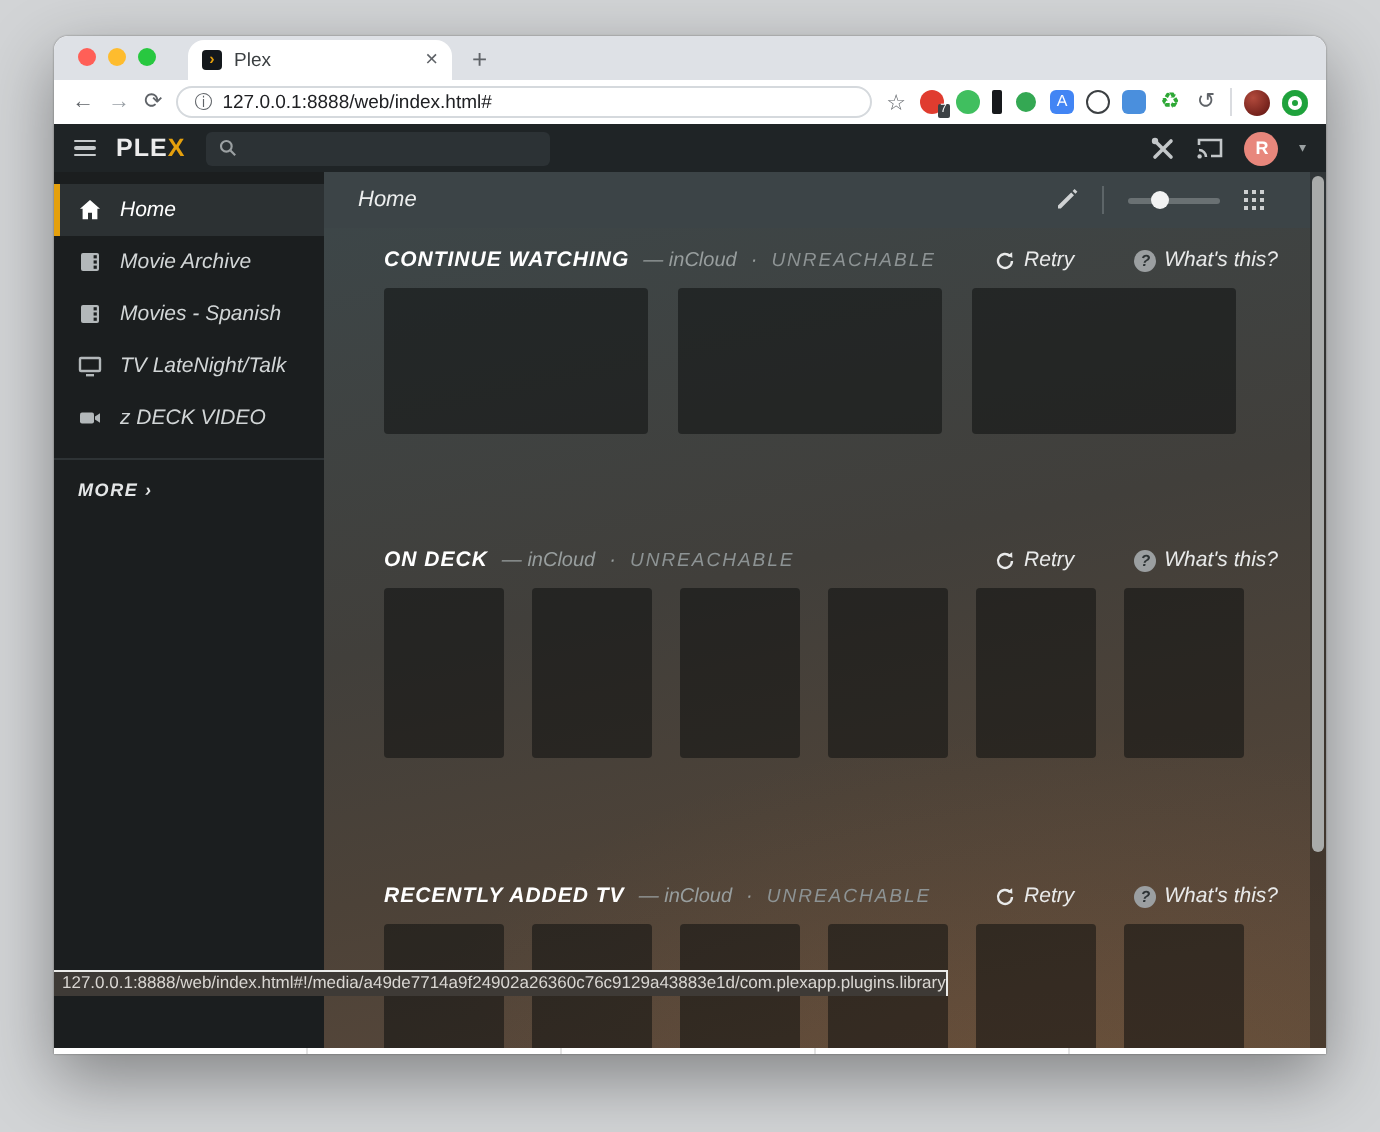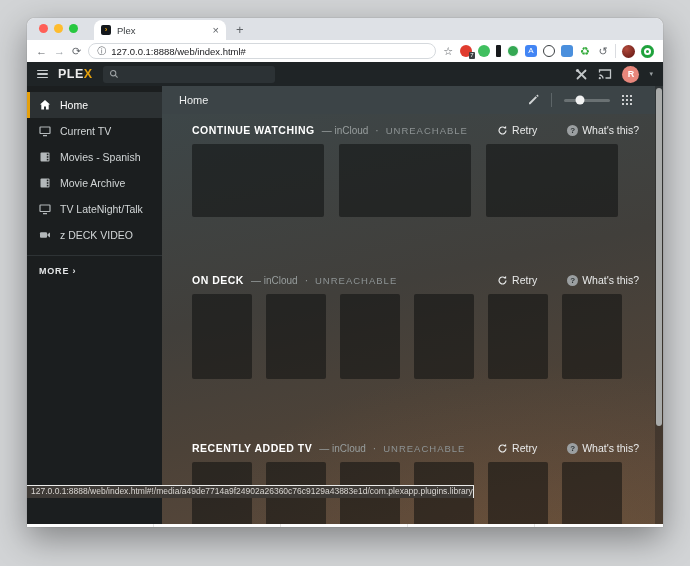--- a/index.html
+++ b/index.html
@@ -48,21 +48,21 @@
   .plex-logo { font-size:12.5px; font-weight:bold; letter-spacing:.5px; color:#ececec; }
   .plex-logo b { color:#e5a00d; }
   .plex-search { width:172px; height:17px; background:#2c3235; border-radius:3px; display:flex;
                  align-items:center; padding:0 6px; }
   .hspace { flex:1; }
   .hicon { color:#c3c7c9; display:flex; align-items:center; }
   .avatar { width:17px; height:17px; border-radius:50%; background:#e8877c; color:#fff; font-size:9px;
             font-weight:bold; display:flex; align-items:center; justify-content:center; }
   .caret { font-size:7px; color:#9aa0a2; }
 
-  .plex-body { display:flex; height:438px; }
+  .plex-body { display:flex; height:438px;font-style:italic; }
   .sidebar { width:135px; background:#1b1e1f; padding-top:6px; flex:none; }
   .side-item { height:26px; display:flex; align-items:center; gap:9px; padding:0 8px 0 12px;
                color:#d2d6d7; font-size:10.5px; }
   .side-item svg { flex:none; }
   .side-item.selected { background:#2c3133; border-left:3px solid #e5a00d; padding-left:9px; color:#fff; }
   .side-item.hovered { background:#45494b; color:#fff; }
   .overflow-dots { margin-left:auto; color:#d4d7d8; font-size:11px; font-weight:bold; }
   .side-divider { border-top:1px solid #2e3335; margin:7px 0 0 0; }
   .side-more { padding:10px 12px; font-size:9px; font-weight:bold; letter-spacing:.8px; color:#e4e6e7; }
 
@@ -198,42 +198,35 @@
 
       <div class="sidebar">
         <div class="side-item selected">
           <svg width="12" height="12" viewBox="0 0 12 12">
               <path d="M6 1 L11 5.4 H9.7 V10.6 H7 V7.4 H5 V10.6 H2.3 V5.4 H1 Z" fill="#fff"></path>
             </svg>
           <span>Home</span>
         </div>
         <div class="side-item">
           <svg width="12" height="12" viewBox="0 0 12 12">
-              <rect x="1" y="2" width="10" height="6.5" rx="0.5" fill="none" stroke="#b3b8ba" stroke-width="1.2"></rect>
-              <line x1="4" y1="10.6" x2="8" y2="10.6" stroke="#b3b8ba" stroke-width="1.2"></line>
-            </svg>
-          <span>Current TV</span>
+              <rect x="1.5" y="1.5" width="9" height="9" rx="1" fill="#b3b8ba"></rect>
+              <rect x="7.8" y="2.6" width="1.6" height="1.6" fill="#1b1e1f"></rect>
+              <rect x="7.8" y="5.2" width="1.6" height="1.6" fill="#1b1e1f"></rect>
+              <rect x="7.8" y="7.8" width="1.6" height="1.6" fill="#1b1e1f"></rect>
+            </svg>
+          <span>Movie Archive</span>
         </div>
         <div class="side-item">
           <svg width="12" height="12" viewBox="0 0 12 12">
               <rect x="1.5" y="1.5" width="9" height="9" rx="1" fill="#b3b8ba"></rect>
               <rect x="7.8" y="2.6" width="1.6" height="1.6" fill="#1b1e1f"></rect>
               <rect x="7.8" y="5.2" width="1.6" height="1.6" fill="#1b1e1f"></rect>
               <rect x="7.8" y="7.8" width="1.6" height="1.6" fill="#1b1e1f"></rect>
             </svg>
           <span>Movies - Spanish</span>
-        </div>
-        <div class="side-item">
-          <svg width="12" height="12" viewBox="0 0 12 12">
-              <rect x="1.5" y="1.5" width="9" height="9" rx="1" fill="#b3b8ba"></rect>
-              <rect x="7.8" y="2.6" width="1.6" height="1.6" fill="#1b1e1f"></rect>
-              <rect x="7.8" y="5.2" width="1.6" height="1.6" fill="#1b1e1f"></rect>
-              <rect x="7.8" y="7.8" width="1.6" height="1.6" fill="#1b1e1f"></rect>
-            </svg>
-          <span>Movie Archive</span>
         </div>
         <div class="side-item">
           <svg width="12" height="12" viewBox="0 0 12 12">
               <rect x="1" y="2" width="10" height="6.5" rx="0.5" fill="none" stroke="#b3b8ba" stroke-width="1.2"></rect>
               <line x1="4" y1="10.6" x2="8" y2="10.6" stroke="#b3b8ba" stroke-width="1.2"></line>
             </svg>
           <span>TV LateNight/Talk</span>
         </div>
         <div class="side-item">
           <svg width="12" height="12" viewBox="0 0 12 12">

